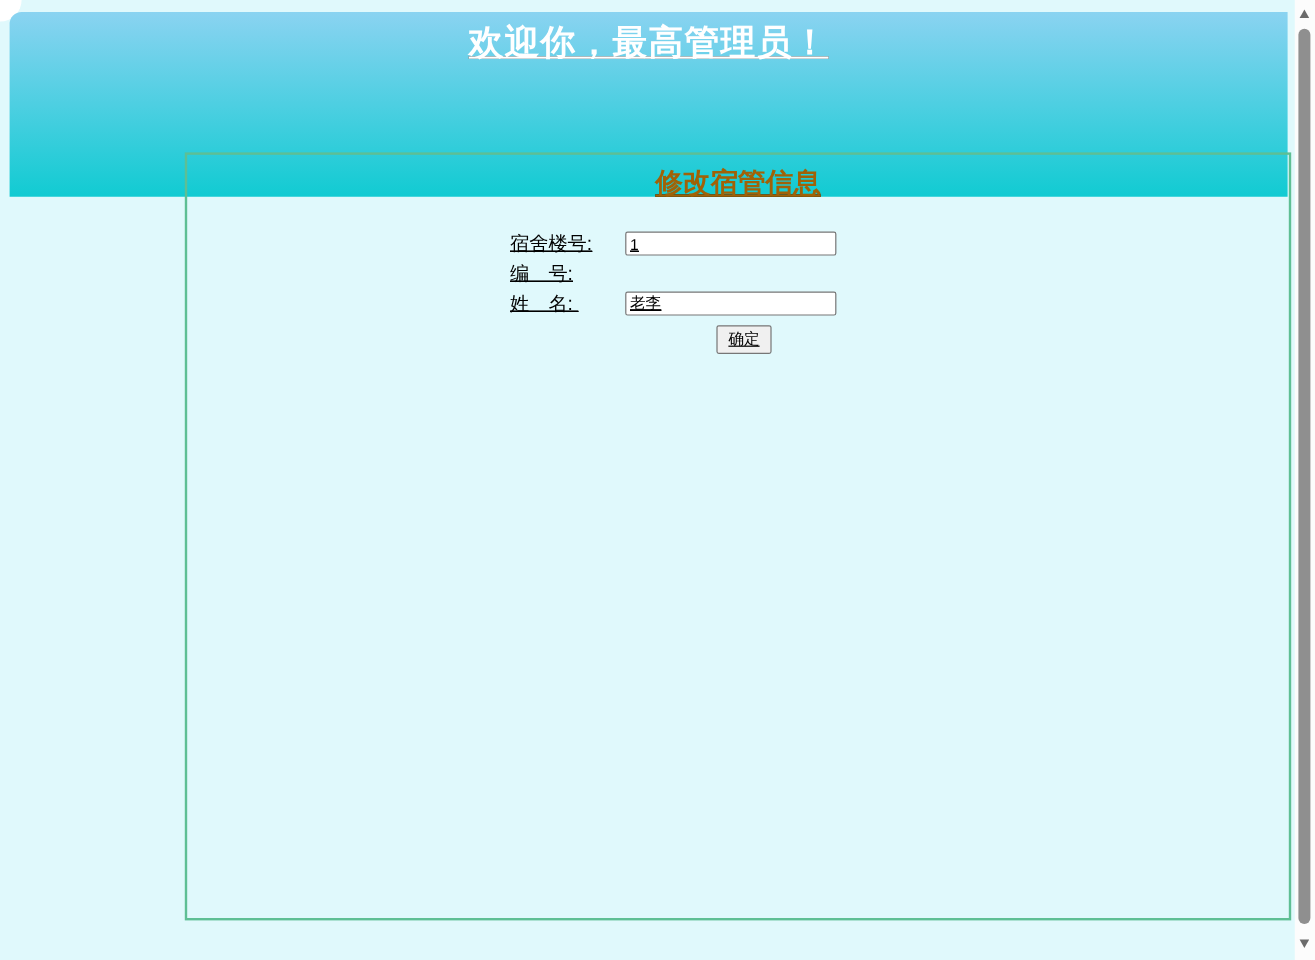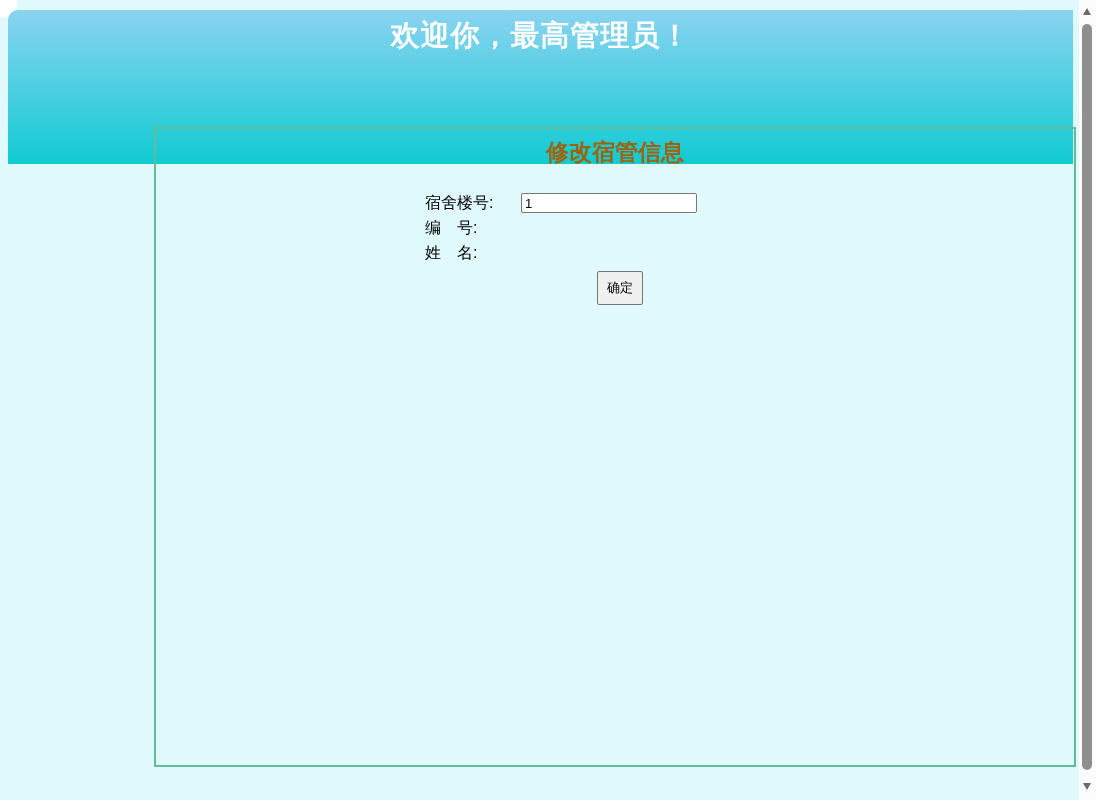--- a/index.html
+++ b/index.html
@@ -1,15 +1,15 @@
 <!DOCTYPE html>
 <html><head>
 <meta charset="utf-8">
 <style>
-  * { margin: 0; padding: 0; box-sizing: content-box; }
+  * { margin: 0; padding: 0; box-sizing: content-box; text-decoration: underline; }
   html, body { width: 1096px; height: 800px; }
   body {
     font-family: "Liberation Sans", sans-serif;
     background: #e2fafc;
     overflow: hidden;
   }
   .page {
     position: relative;
     width: 1096px;
     height: 800px;
@@ -106,21 +106,21 @@
     margin-top: 8px;
     margin-left: 172px;
   }
   .confirm-btn {
     font-family: "Liberation Sans", sans-serif;
     font-size: 13px;
     color: #000000;
     background: #f0f0f0;
     border: 1px solid #767676;
     border-radius: 2px;
-    padding: 7px 9px;
+    padding: 2px 9px;
     cursor: pointer;
   }
   
   .scrollbar {
     position: absolute;
     right: 0; top: 0;
     width: 17px; height: 800px;
     background: #fcfcfc;
   }
   .scroll-up-arrow {
@@ -168,20 +168,21 @@
     <form class="form-rows">
       <div class="form-row">
         <label>宿舍楼号:</label>
         <input type="text" value="1" style="">
       </div>
       <div class="form-row">
         <label>编　号:</label>
       </div>
       <div class="form-row">
         <label>姓　名: </label>
+        <input type="text" value="老李" style="">
       </div>
       <div class="button-row">
         <button type="button" class="confirm-btn">确定</button>
       </div>
     </form>
   </div>
 
   <div class="scrollbar">
     <div class="scroll-up-arrow"></div>
     <div class="scroll-thumb"></div>

